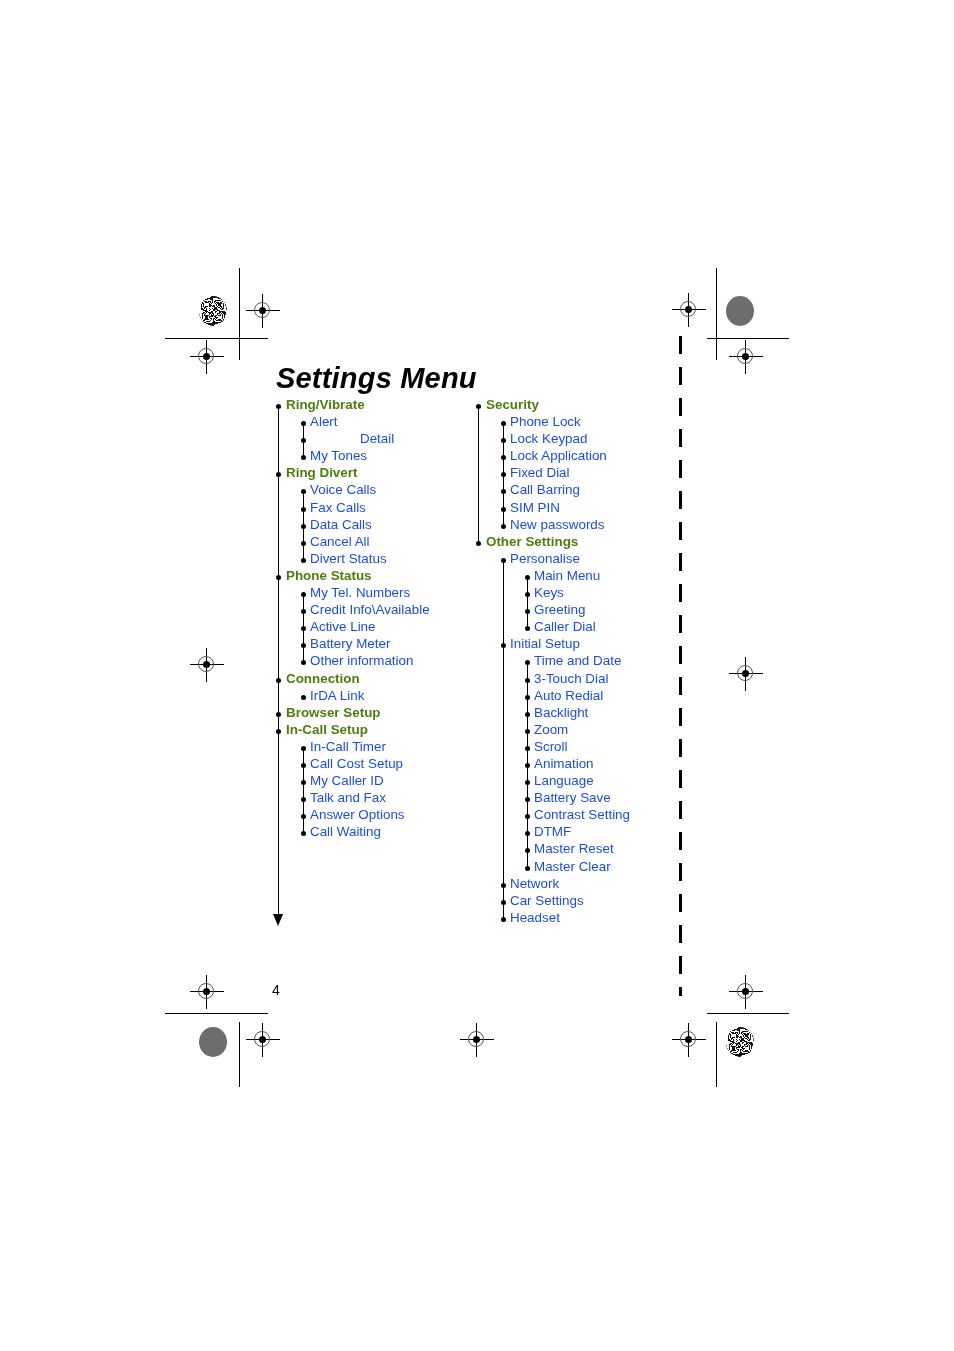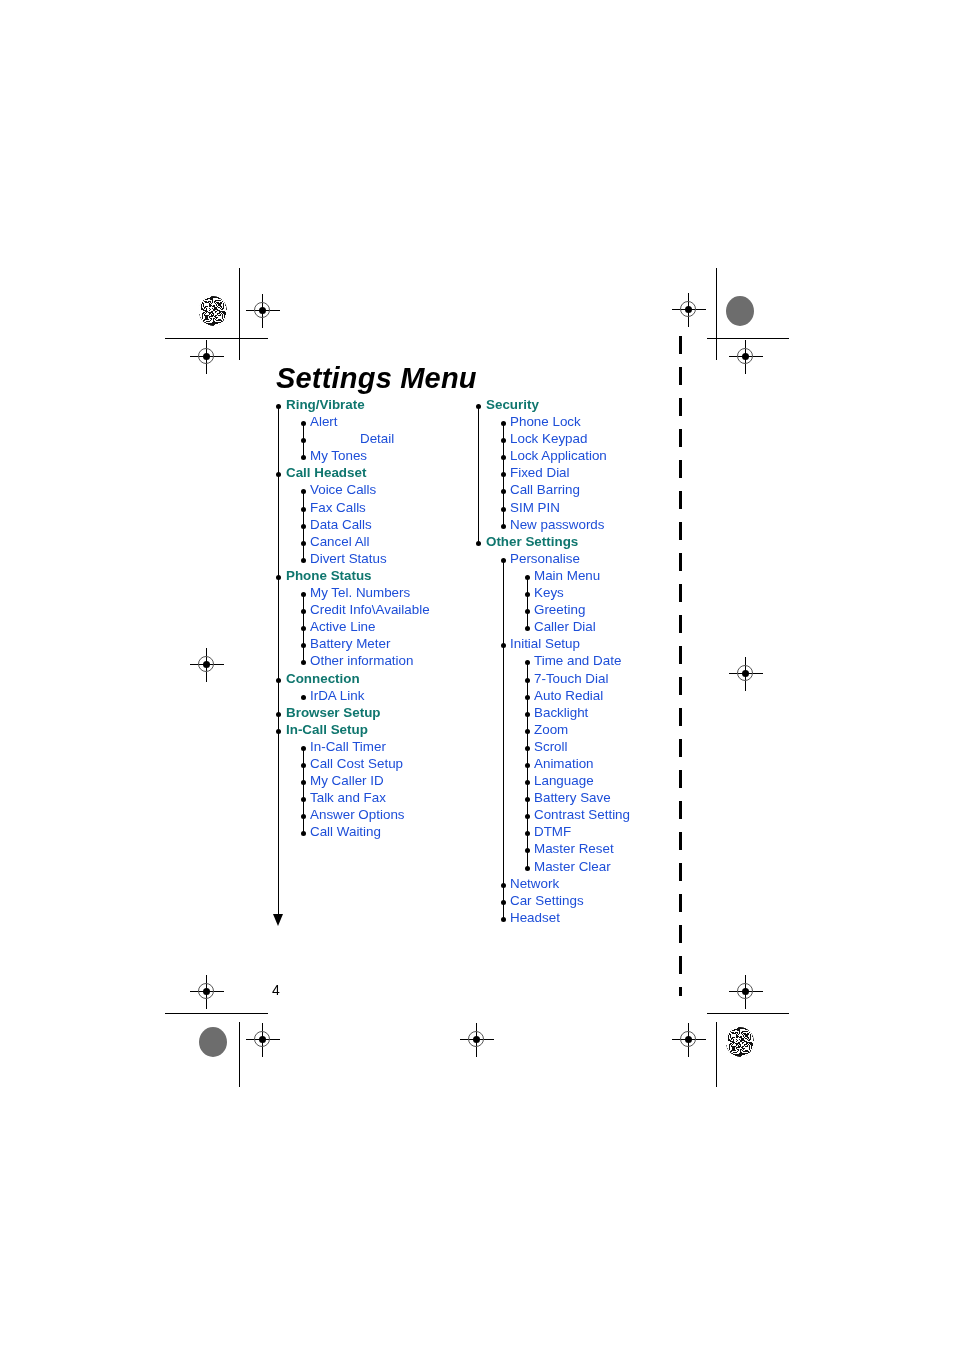--- a/index.html
+++ b/index.html
@@ -98,21 +98,21 @@
     height: 17.1px;
     white-space: nowrap;
   }
   .node .label {
     position: absolute;
     top: -2px;
     font-size: 13.4px;
     line-height: 17.1px;
     color: #1d4ed8;
   }
-  .node.lvl1 > .label { font-weight: bold; color: #0f766e; }
+  .node.lvl1 > .label { font-weight: bold; color: #4d7c0f; }
 
   
   .node > .bullet {
     position: absolute;
     width: 5px; height: 5px;
     border-radius: 50%;
     background: #000;
     top: 6px;
   }
   .node.lvl1 > .bullet { left: 6px; }
@@ -251,21 +251,21 @@
       <div class="node lvl2 deep-text">
         <span class="bullet"></span>
         <span class="label">Detail</span>
       </div>
       <div class="node lvl2">
         <span class="bullet"></span>
         <span class="label">My Tones</span>
       </div>
       <div class="node lvl1">
         <span class="bullet"></span>
-        <span class="label">Call Headset</span>
+        <span class="label">Ring Divert</span>
       </div>
       <div class="node lvl2">
         <span class="bullet"></span>
         <span class="label">Voice Calls</span>
       </div>
       <div class="node lvl2">
         <span class="bullet"></span>
         <span class="label">Fax Calls</span>
       </div>
       <div class="node lvl2">
@@ -412,21 +412,21 @@
       <div class="node lvl2">
         <span class="bullet"></span>
         <span class="label">Initial Setup</span>
       </div>
       <div class="node lvl3">
         <span class="bullet"></span>
         <span class="label">Time and Date</span>
       </div>
       <div class="node lvl3">
         <span class="bullet"></span>
-        <span class="label">7-Touch Dial</span>
+        <span class="label">3-Touch Dial</span>
       </div>
       <div class="node lvl3">
         <span class="bullet"></span>
         <span class="label">Auto Redial</span>
       </div>
       <div class="node lvl3">
         <span class="bullet"></span>
         <span class="label">Backlight</span>
       </div>
       <div class="node lvl3">

